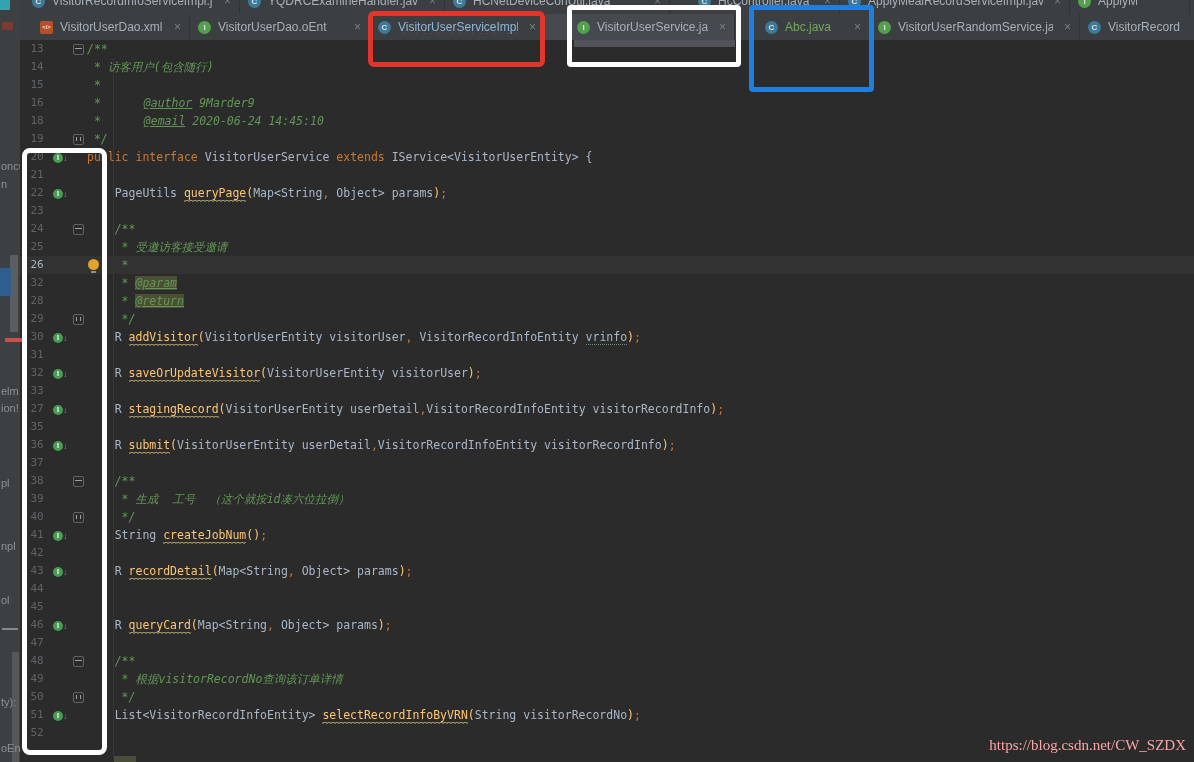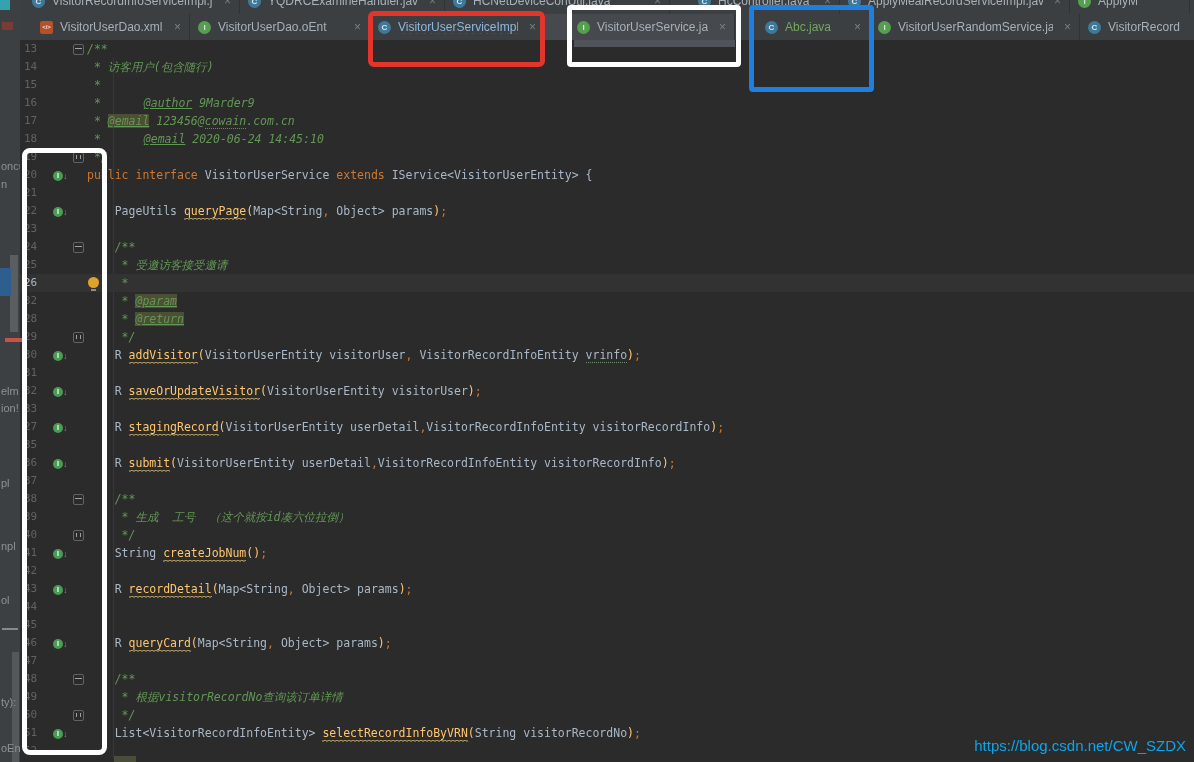--- a/index.html
+++ b/index.html
@@ -48,21 +48,21 @@
   #row1 .tab:nth-child(4){width:170px;padding-left:28px}
   #row1 .tab:nth-child(5){width:230px}
   #row1 .tab:nth-child(6){width:120px}
   #active-underline{position:absolute;left:574px;top:40px;width:161px;height:7px;z-index:5;}
 
   
   #editor{position:absolute;left:20px;top:40px;width:1174px;height:722px;background:#2B2B2B;overflow:hidden;z-index:1;}
   #guide{position:absolute;left:93px;top:18px;width:1px;height:700px;background:#373737;}
   .line{display:flex;height:18px;position:relative;align-items:flex-start;}
   .line.cur{background:#323232;}
-  .num{width:26px;margin-left:4px;text-align:left;color:#606366;font:11px "DejaVu Sans Mono",monospace;
+  .num{width:26px;margin-left:4px;text-align:center;color:#606366;font:11px "DejaVu Sans Mono",monospace;
        line-height:18px;flex:none;}
   .line.cur .num{color:#A9B7C6;}
   .ico{width:20px;margin-left:3px;flex:none;line-height:18px;}
   .impl i{display:inline-block;width:10px;height:10px;border-radius:50%;background:#499C54;color:#fff;
           font:bold 7px/10px "Liberation Sans",sans-serif;text-align:center;font-style:normal;vertical-align:middle;}
   .impl b{color:#7F8487;font:9px "Liberation Sans",sans-serif;vertical-align:middle;}
   .fold{width:14px;flex:none;}
   .fold u{display:block;width:9px;height:9px;border:1px solid #606366;border-radius:2px;margin-top:4px;position:relative;}
   .fold u.open::after{content:"";position:absolute;left:1px;right:1px;top:3px;border-top:1px solid #9DA0A3;}
   .fold u.end::after{content:"";position:absolute;left:2px;right:2px;top:2px;height:4px;
@@ -86,21 +86,21 @@
   #stub{position:absolute;left:94px;top:716px;width:22px;height:6px;background:#4A4D3A;}
 
   
   .ann{position:absolute;border:5px solid;border-radius:6px;box-sizing:border-box;z-index:50;background:transparent;}
   #ann-red{left:368px;top:11px;width:177px;height:56px;}
   #ann-white-tab{left:567px;top:5px;width:174px;height:62px;border-radius:4px;}
   #ann-blue{left:749px;top:5px;width:125px;height:87px;border-radius:4px;}
   #ann-white-gutter{left:22px;top:148px;width:85px;height:607px;border-radius:8px;}
 
   
-  #watermark{position:absolute;right:8px;bottom:8px;color:#0ea5e9;font-size:15px;z-index:40;}
+  #watermark{position:absolute;right:8px;bottom:8px;color:#fca5a5;font-size:15px;z-index:40;font-family:Liberation Serif, serif;}
 </style>
 </head>
 <body>
 
 <div id="screen">
 
   <div id="strip">
     <div id="teal-sq"></div>
     <div id="maroon-sq"></div>
     <div id="thumb1"></div>
@@ -215,26 +215,20 @@
           <span class="fold"></span>
           <pre class="code"><span class="tk-c"> *</span></pre>
         </div>
         <div class="line">
           <span class="num">16</span>
           <span class="ico"></span>
           <span class="fold"></span>
           <pre class="code"><span class="tk-c"> * </span><span class="tk-t">@author</span><span class="tk-c"> 9Marder9</span></pre>
         </div>
         <div class="line">
-          <span class="num">17</span>
-          <span class="ico"></span>
-          <span class="fold"></span>
-          <pre class="code"><span class="tk-c"> * </span><span class="tk-th">@email</span><span class="tk-c"> 123456@</span><span class="tk-ce">cowain</span><span class="tk-c">.com.cn</span></pre>
-        </div>
-        <div class="line">
           <span class="num">18</span>
           <span class="ico"></span>
           <span class="fold"></span>
           <pre class="code"><span class="tk-c"> * </span><span class="tk-t">@email</span><span class="tk-c"> 2020-06-24 14:45:10</span></pre>
         </div>
         <div class="line">
           <span class="num">19</span>
           <span class="ico"></span>
           <span class="fold">
             <u class="end"></u>

